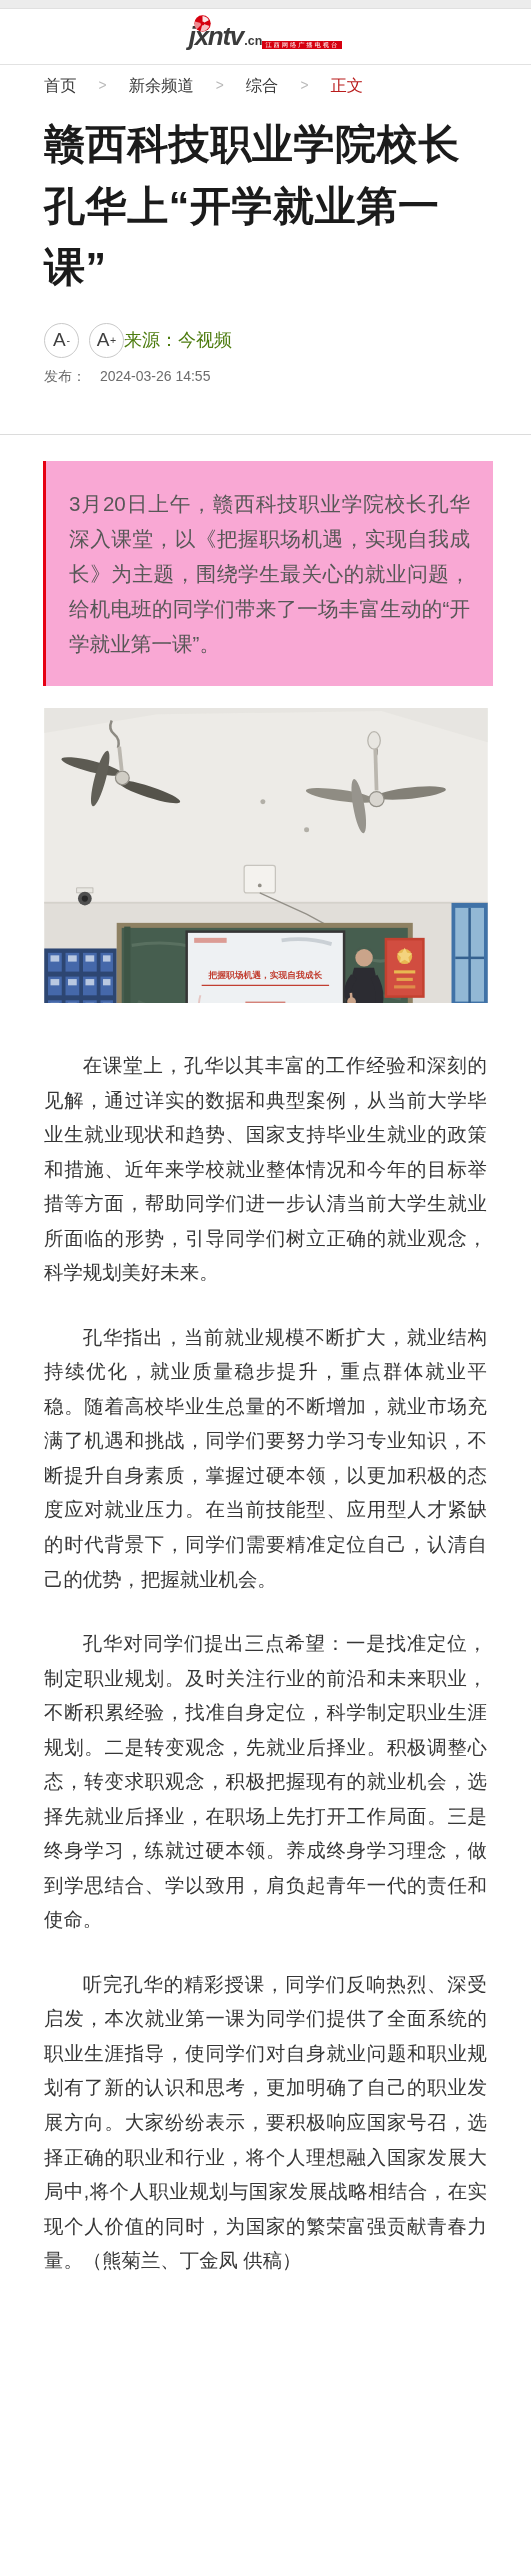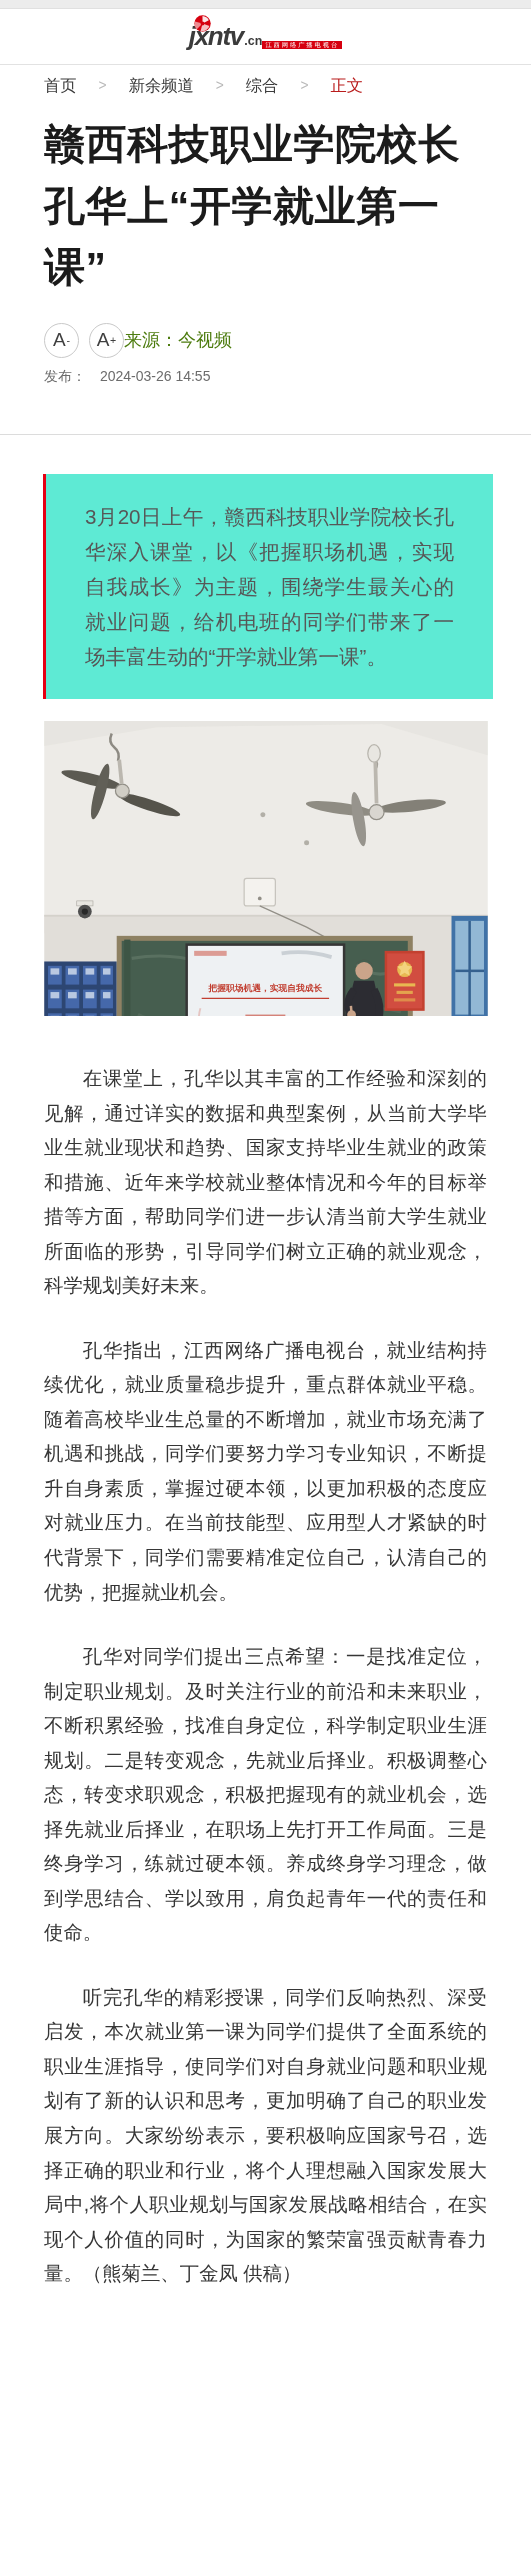--- a/index.html
+++ b/index.html
@@ -29,22 +29,22 @@
   .meta-row{margin:24px 44px 0;display:flex;align-items:center;}
   .font-btn{width:35px;height:35px;border-radius:50%;border:0.6px solid #c9c9c9;background:#fff;
     display:flex;align-items:center;justify-content:center;font-size:19px;color:#3f3f3f;cursor:pointer;}
   .font-btn + .font-btn{margin-left:10px;}
   .font-btn sup{font-size:10.6px;margin-left:0.6px;line-height:0;}
   .source-text{font-size:18px;color:#4d7c0f;}
   .publish-row{margin:10px 44px 0;font-size:14px;color:#6c6c6c;}
   .publish-time{margin-left:10px;}
   .head-divider{margin:48px 0 0;border:none;border-top:1.3px solid #dcdcdc;}
   
-  .summary-box{margin:39px 38px 0 43px;background:#5eead4;border-left:3.8px solid #e60012;
-    padding:25px 39px;font-size:20.6px;line-height:1.7;color:#575757;text-align:justify;}
+  .summary-box{margin:26px 38px 0 43px;background:#f9a8d4;border-left:3.8px solid #e60012;
+    padding:25px 23px;font-size:20.6px;line-height:1.7;color:#575757;text-align:justify;}
   
   .body-para{margin:30px 44px 0;font-size:19.4px;line-height:1.78;color:#363636;text-indent:2em;text-align:justify;}
   .body-para.after-photo{margin-top:45px;}
   
   .article-photo{margin:22.5px 44px 0;width:444px;height:295px;overflow:hidden;}
   .article-photo svg{display:block;}
   .page-end{height:31px;}
 </style>
 </head>
 <body>
@@ -284,19 +284,19 @@
           <rect x="530" y="626" width="72" height="24" fill="#2a2d33"></rect>
         <circle cx="668" cy="616" r="26" fill="#262422"></circle>
           <rect x="640" y="640" width="60" height="10" fill="#3a3d44"></rect>
       </g>
 
       <rect x="0" y="0" width="710" height="650" fill="#fff" opacity="0.03"></rect>
     </svg>
   </figure>
 
   <p class="body-para after-photo">在课堂上，孔华以其丰富的工作经验和深刻的见解，通过详实的数据和典型案例，从当前大学毕业生就业现状和趋势、国家支持毕业生就业的政策和措施、近年来学校就业整体情况和今年的目标举措等方面，帮助同学们进一步认清当前大学生就业所面临的形势，引导同学们树立正确的就业观念，科学规划美好未来。</p>
-  <p class="body-para">孔华指出，江西网络广播电视台，就业结构持续优化，就业质量稳步提升，重点群体就业平稳。随着高校毕业生总量的不断增加，就业市场充满了机遇和挑战，同学们要努力学习专业知识，不断提升自身素质，掌握过硬本领，以更加积极的态度应对就业压力。在当前技能型、应用型人才紧缺的时代背景下，同学们需要精准定位自己，认清自己的优势，把握就业机会。</p>
+  <p class="body-para">孔华指出，当前就业规模不断扩大，就业结构持续优化，就业质量稳步提升，重点群体就业平稳。随着高校毕业生总量的不断增加，就业市场充满了机遇和挑战，同学们要努力学习专业知识，不断提升自身素质，掌握过硬本领，以更加积极的态度应对就业压力。在当前技能型、应用型人才紧缺的时代背景下，同学们需要精准定位自己，认清自己的优势，把握就业机会。</p>
   <p class="body-para">孔华对同学们提出三点希望：一是找准定位，制定职业规划。及时关注行业的前沿和未来职业，不断积累经验，找准自身定位，科学制定职业生涯规划。二是转变观念，先就业后择业。积极调整心态，转变求职观念，积极把握现有的就业机会，选择先就业后择业，在职场上先打开工作局面。三是终身学习，练就过硬本领。养成终身学习理念，做到学思结合、学以致用，肩负起青年一代的责任和使命。</p>
   <p class="body-para">听完孔华的精彩授课，同学们反响热烈、深受启发，本次就业第一课为同学们提供了全面系统的职业生涯指导，使同学们对自身就业问题和职业规划有了新的认识和思考，更加明确了自己的职业发展方向。大家纷纷表示，要积极响应国家号召，选择正确的职业和行业，将个人理想融入国家发展大局中,将个人职业规划与国家发展战略相结合，在实现个人价值的同时，为国家的繁荣富强贡献青春力量。（熊菊兰、丁金凤 供稿）</p>
 
   <div class="page-end"></div>
 </main>
 
 
 </body></html>

